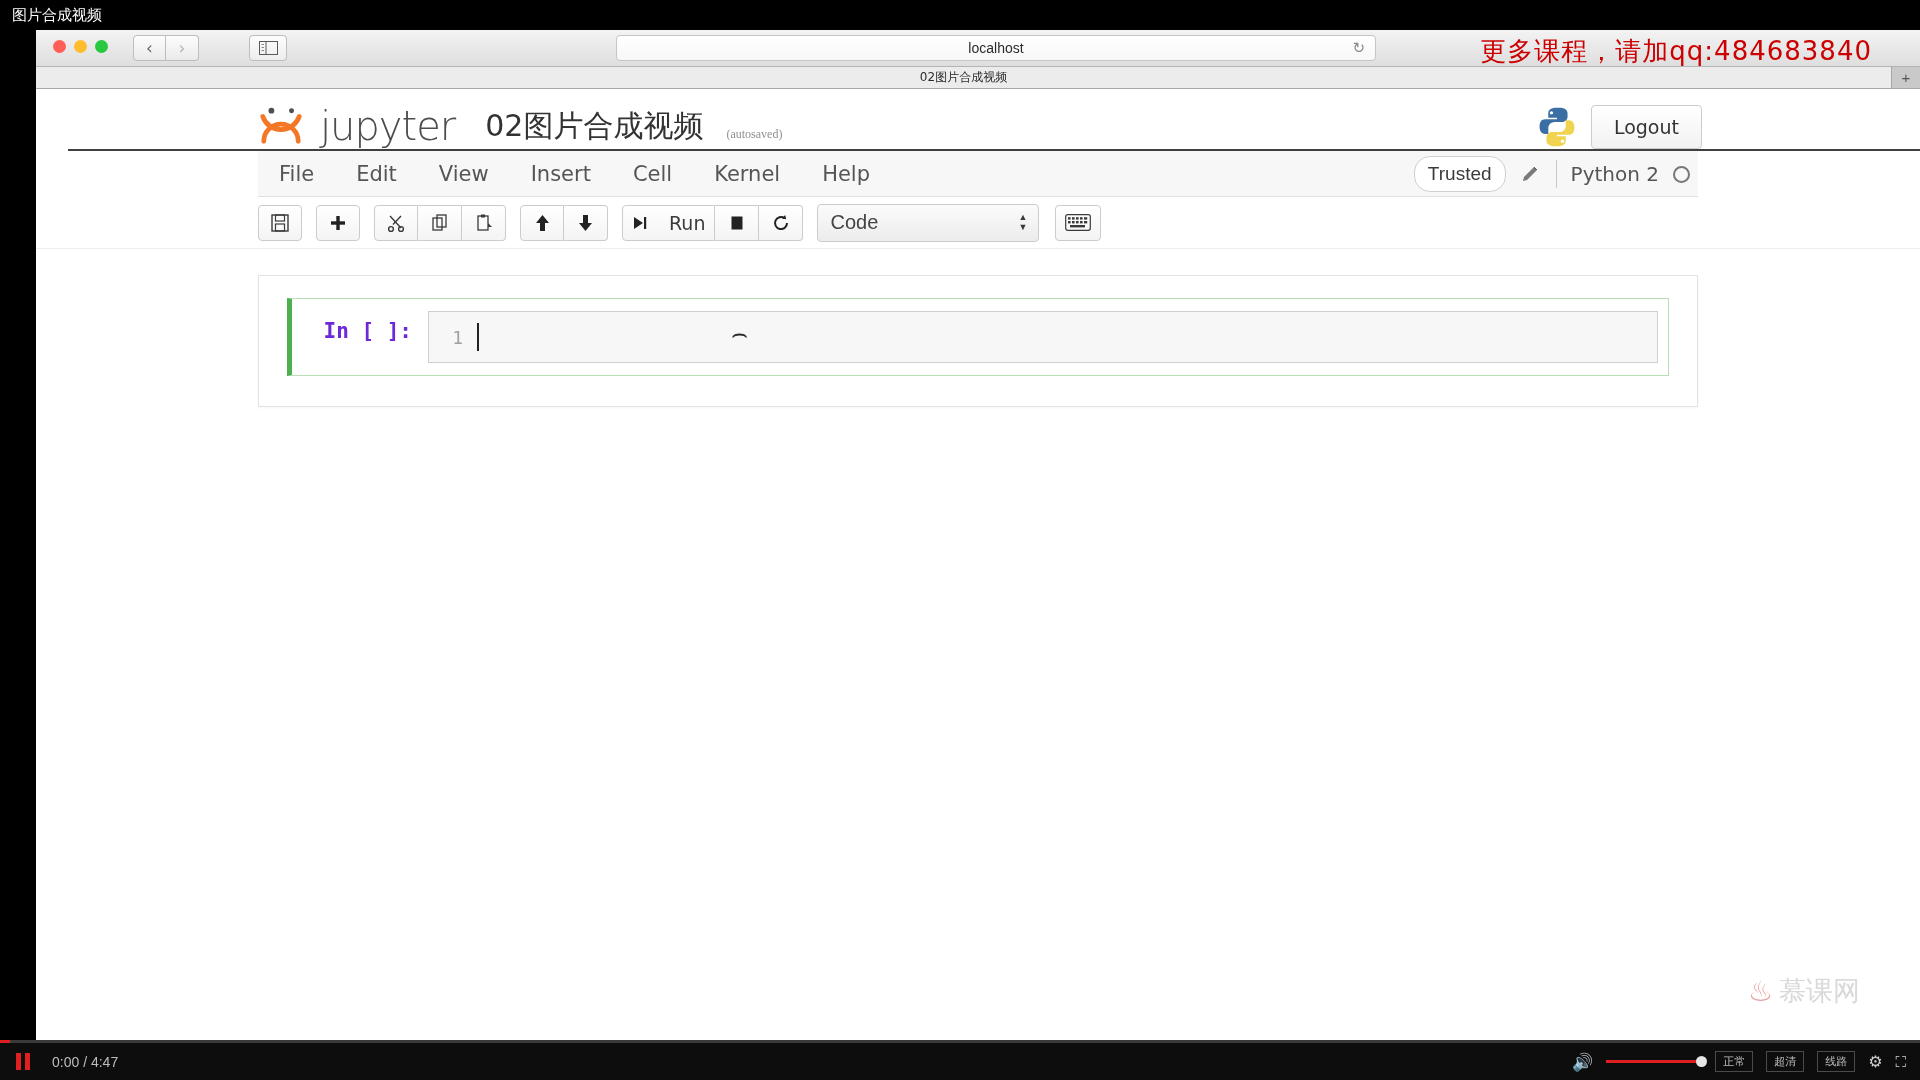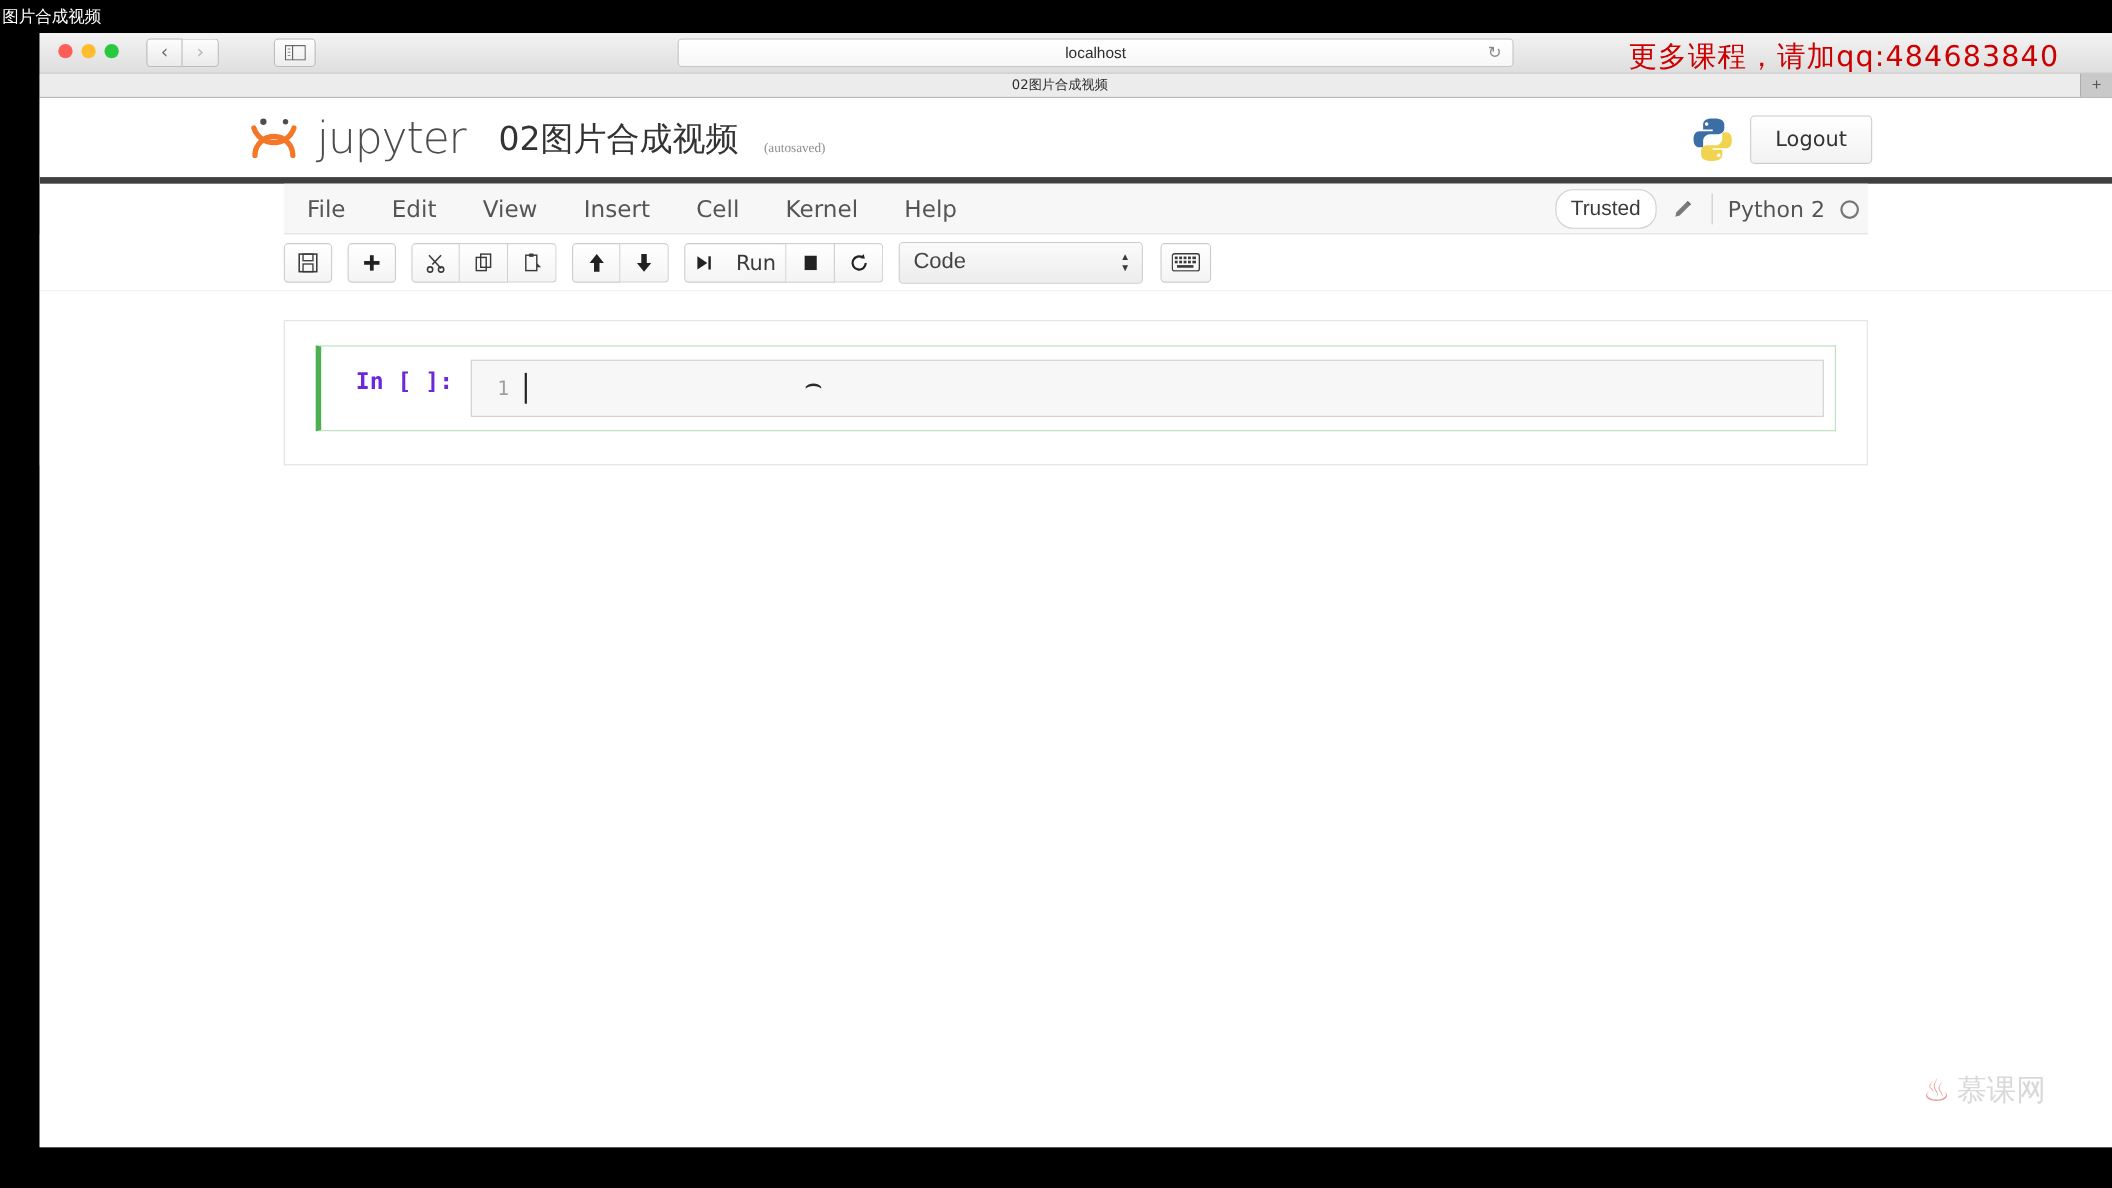--- a/index.html
+++ b/index.html
@@ -8,21 +8,21 @@
     background: #000;
     font-family: "Liberation Sans", sans-serif;
     overflow: hidden;
   }
   #screen { position: relative; width: 1920px; height: 1080px; background: #000; }
 
   
   .video-title-bar {
     position: absolute; left: 0; top: 0; width: 1920px; height: 30px;
     background: #000; color: #fff;
-    font-size: 15px; line-height: 30px; padding-left: 2px;
+    font-size: 15px; line-height: 30px; padding-left: 12px;
     font-family: "DejaVu Sans", sans-serif;
   }
 
   
   .browser {
     position: absolute; left: 36px; top: 30px;
     width: 1884px; height: 1013px;
     background: #fff;
     overflow: hidden;
   }
@@ -100,22 +100,23 @@
     color: #cc0000; font-size: 26px;
     font-family: "DejaVu Sans", sans-serif;
     font-weight: 500; letter-spacing: 1px;
     z-index: 40; white-space: nowrap;
   }
 
   
   .page { background: #fff; height: 954px; position: relative; }
 
   .jp-header {
-    height: 78px; position: relative; border-bottom: 6px solid #404040;
+    height: 62px; position: relative; border-bottom: 2px solid #404040;
     background: #fff;
+    margin-left: 32px;
   }
   .jp-logo-wrap {
     position: absolute; left: 190px; top: 14px;
     display: flex; align-items: center; gap: 16px;
   }
   .jp-logo { width: 46px; height: 46px; }
   .jp-wordmark {
     font-size: 40px; color: #4c4c4c; font-weight: 300;
     font-family: "DejaVu Sans", sans-serif; letter-spacing: -1px;
   }
@@ -488,14 +489,36 @@
       <div class="watermark">
         <span class="wm-flame">♨</span>
         <span>慕课网</span>
       </div>
 
     </div>
   </div>
 
   <div class="promo">更多课程，请加qq:484683840</div>
 
+  <div class="player">
+    <div class="progress-track">
+      <div class="progress-fill"></div>
+    </div>
+    <div class="play-btn">
+      <div class="pause-bar"></div>
+      <div class="pause-bar"></div>
+    </div>
+    <div class="time-text">0:00 / 4:47</div>
+
+    <div class="player-right">
+      <span class="vol-icon">🔊</span>
+      <div class="vol-slider">
+        <div class="vol-knob"></div>
+      </div>
+      <div class="q-btn">正常</div>
+      <div class="q-btn">超清</div>
+      <div class="q-btn">线路</div>
+      <span class="gear-icon">⚙</span>
+      <span class="fs-icon">⛶</span>
+    </div>
+  </div>
 
 </div>
 
 </body></html>

